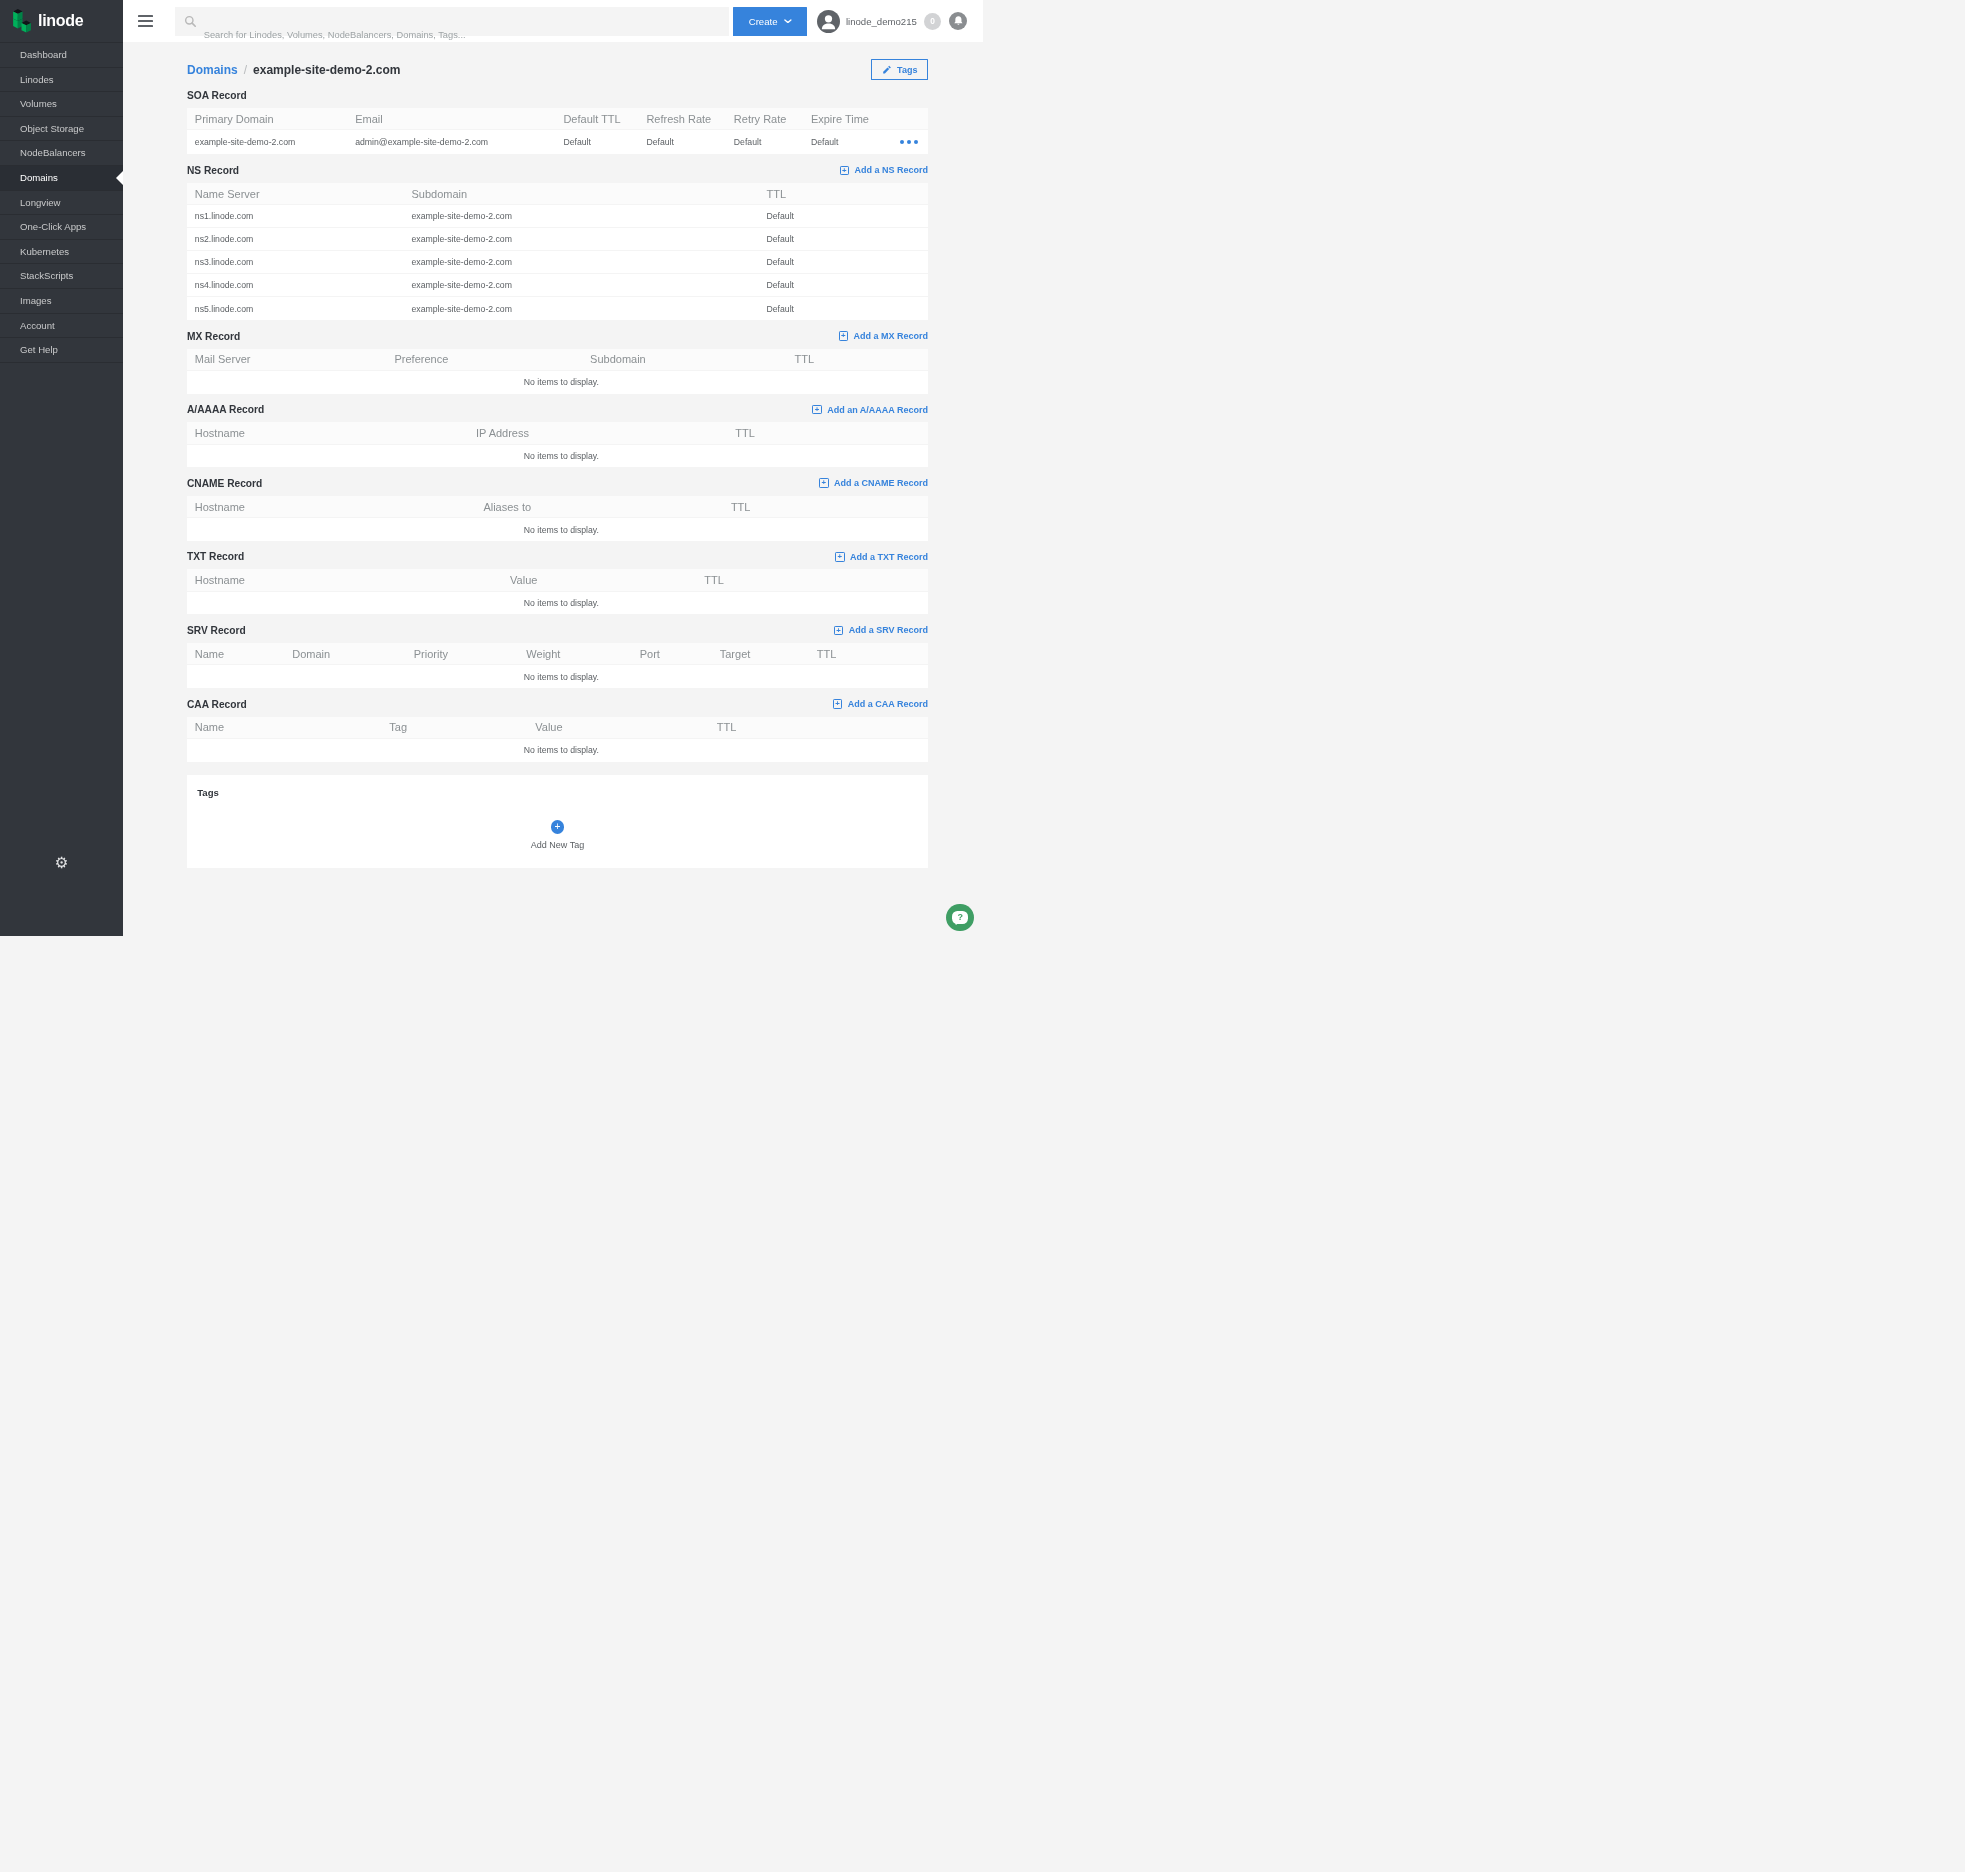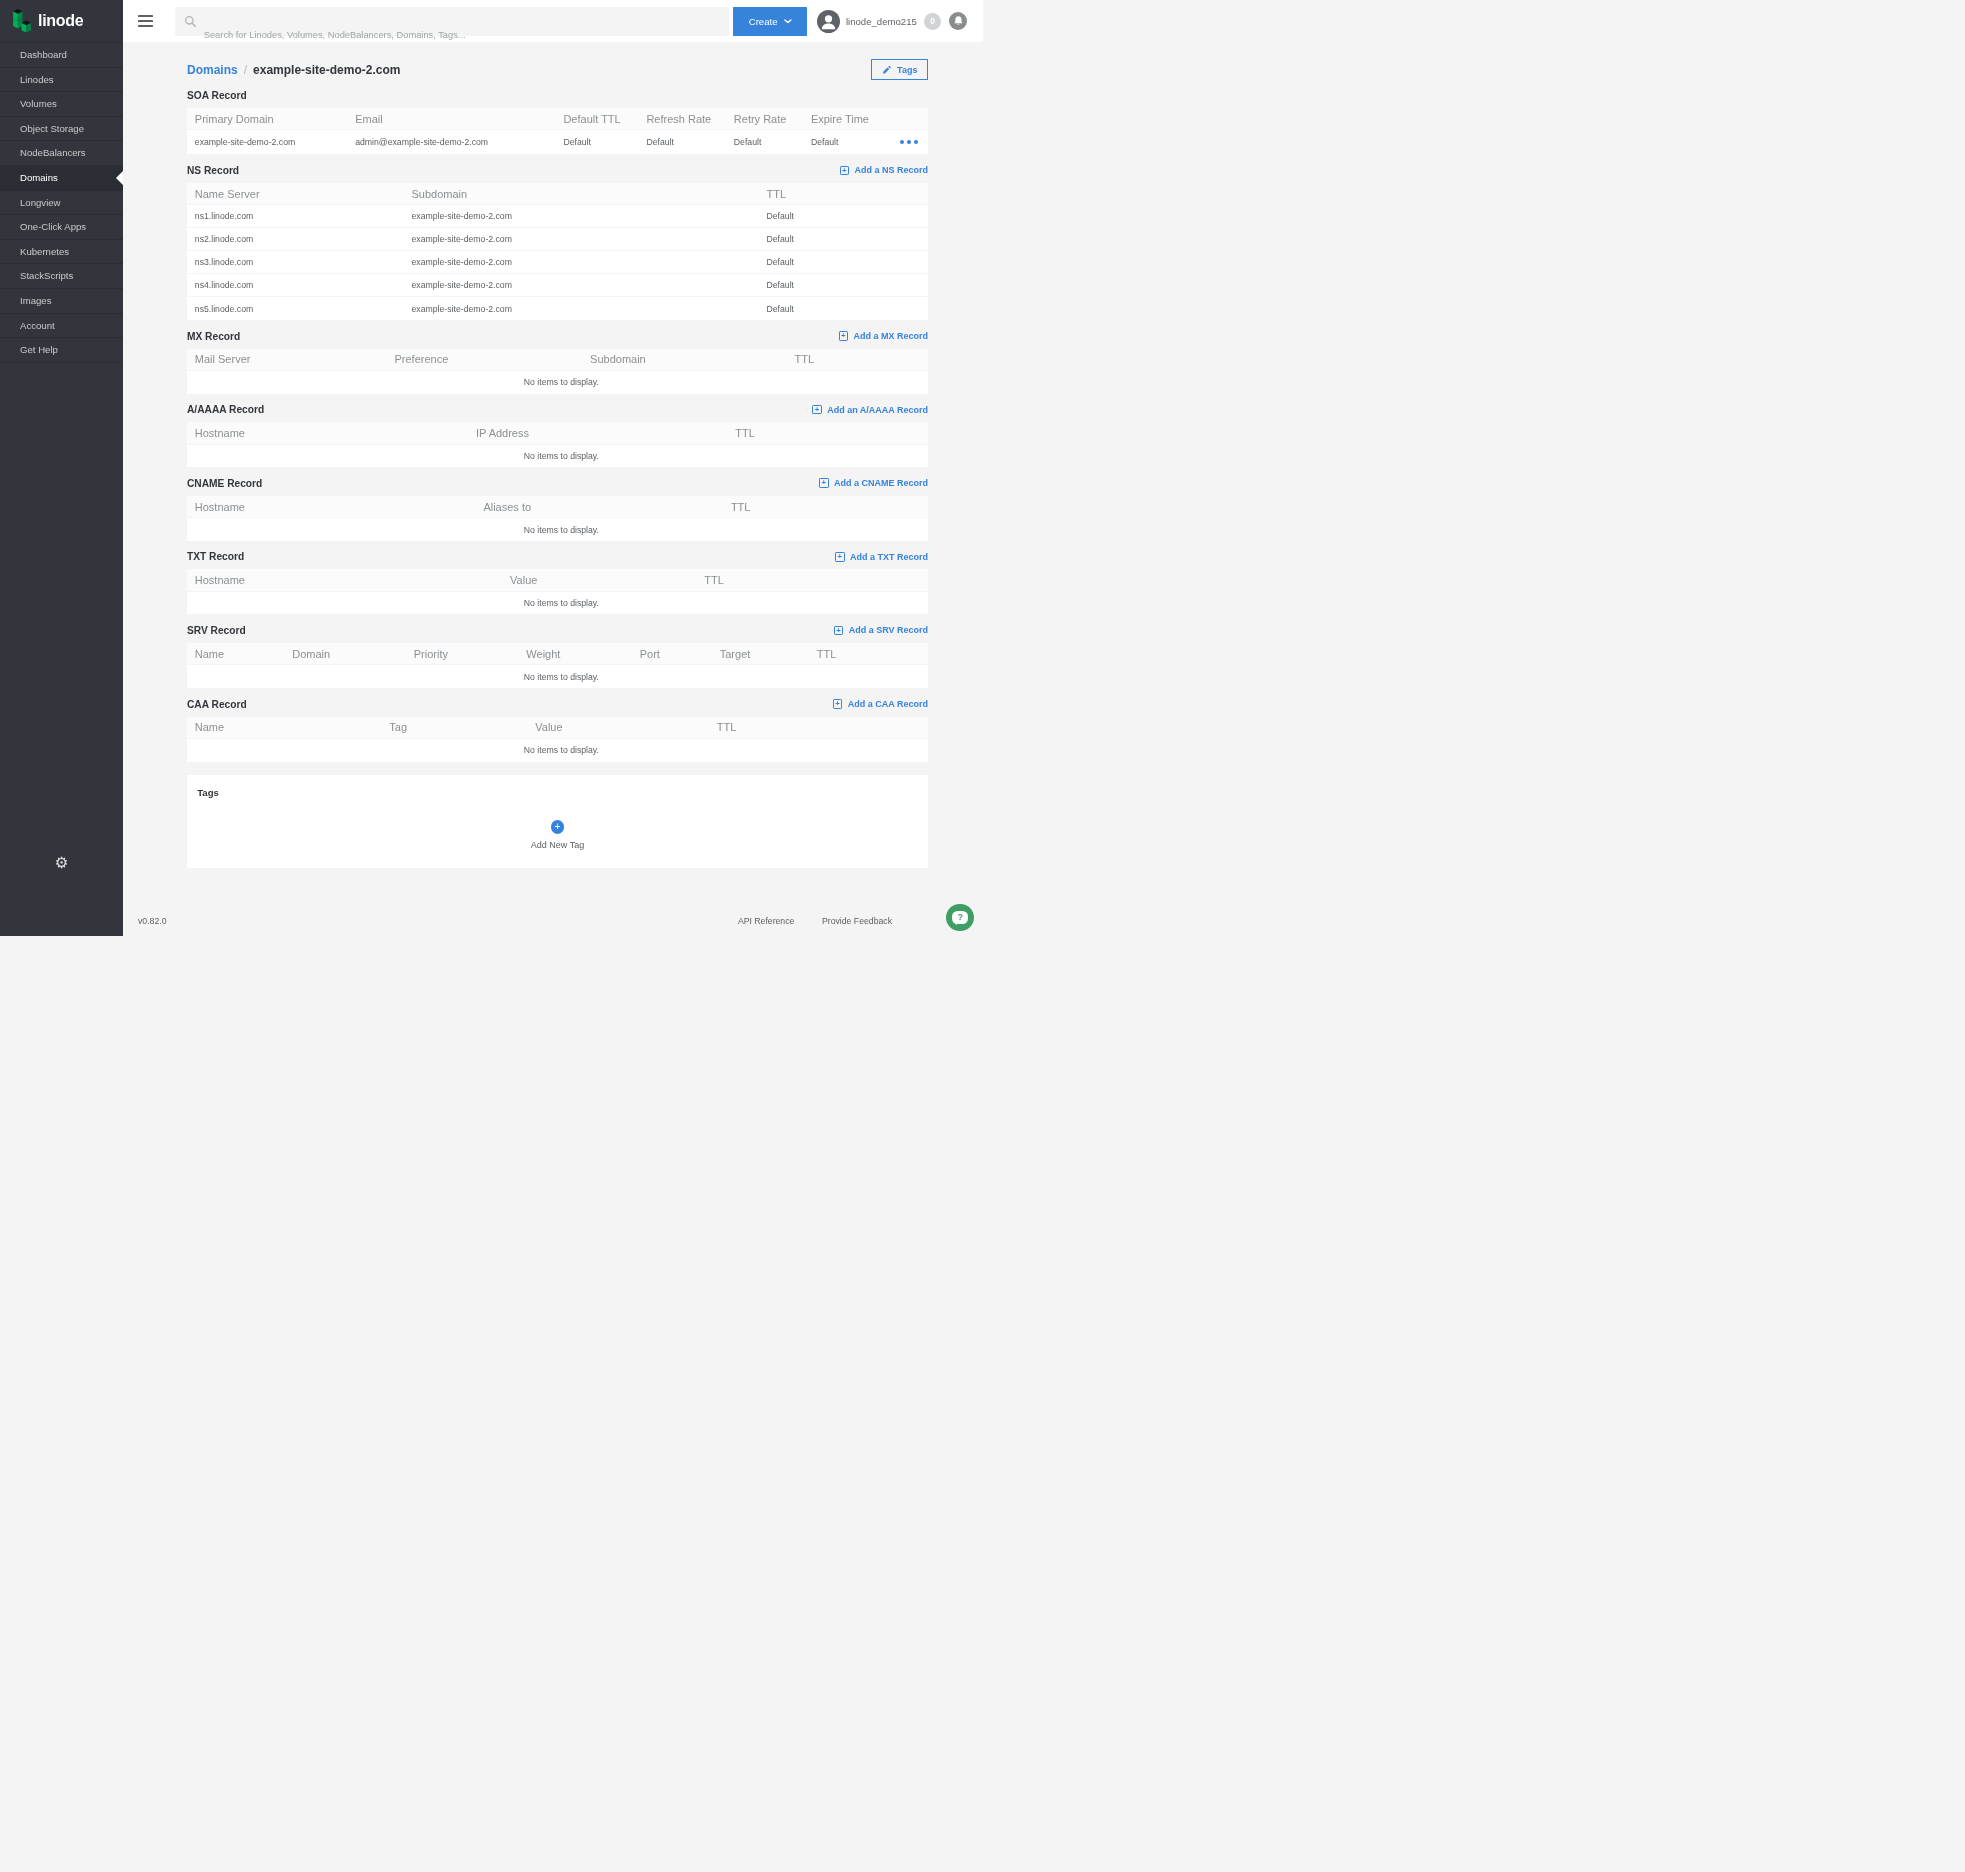--- a/index.html
+++ b/index.html
@@ -510,25 +510,19 @@
 
       <div class="tags-card">
         <h3>Tags</h3>
         <div class="add-tag-row">
           <span class="add-tag-circle"></span>
           <span class="add-tag-label">Add New Tag</span>
         </div>
       </div>
     </main>
 
-    <footer class="footer">
-      <span>v0.82.0</span>
-      <span class="f-spacer"></span>
-      <span class="f-link">API Reference</span>
-      <span class="f-link">Provide Feedback</span>
-    </footer>
   </div>
 </div>
 
 <div class="help-btn">
   <span class="help-bubble"></span>
 </div>
 
 
 </body></html>

